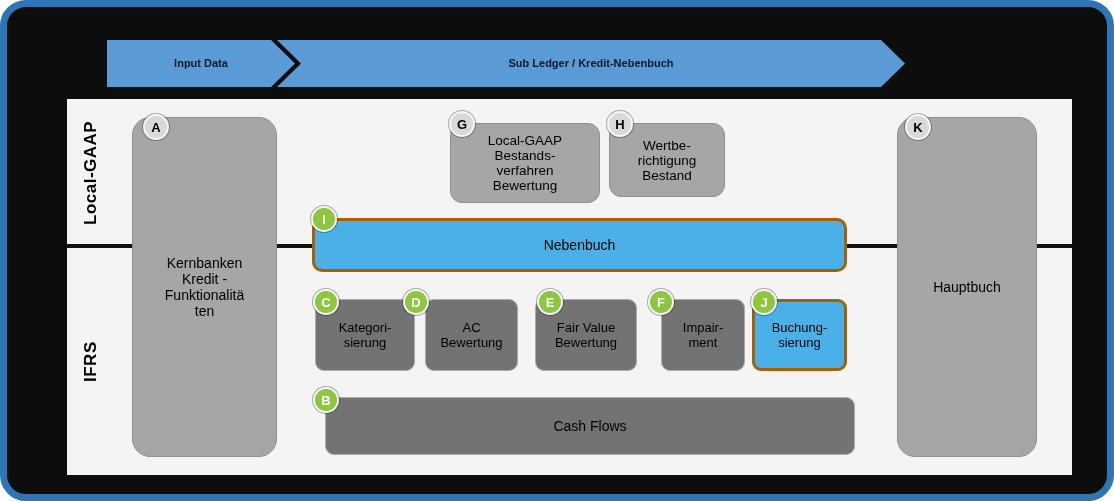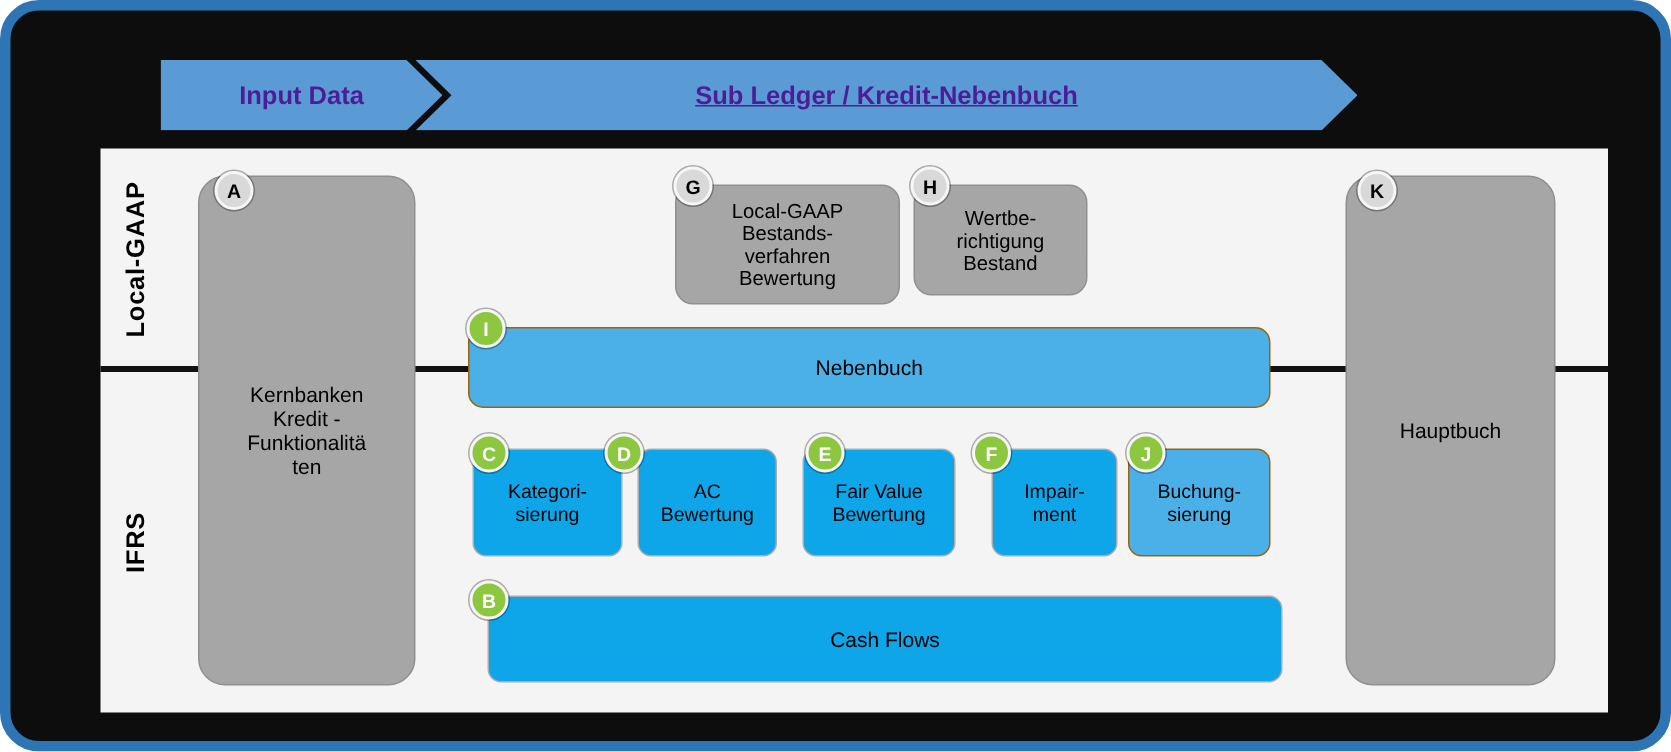--- a/index.html
+++ b/index.html
@@ -15,38 +15,37 @@
     box-sizing: border-box;
     overflow: hidden;
   }
 
   
   .arrow {
     position: absolute;
     top: 33px;
     height: 47px;
     background: #5b9bd5;
-    color: #4c1d95;
+    color: #0f172a;
     font-weight: bold;
-    font-size: 17px;
+    font-size: 11px;
     display: flex;
     align-items: center;
     justify-content: center;
     text-align: center;
     line-height: 1.15;
     z-index: 3;
   }
   #arrow-input {
     left: 100px; width: 188px;
     clip-path: polygon(0 0, calc(100% - 24px) 0, 100% 50%, calc(100% - 24px) 100%, 0 100%);
   }
   #arrow-subledger {
     left: 270px; width: 628px;
     clip-path: polygon(0 0, calc(100% - 24px) 0, 100% 50%, calc(100% - 24px) 100%, 0 100%, 24px 50%);
-    text-decoration: underline;
   }
   #arrow-general {
     left: 880px; width: 178px;
     padding: 0 6px;
     box-sizing: border-box;
     clip-path: polygon(0 0, calc(100% - 24px) 0, 100% 50%, calc(100% - 24px) 100%, 0 100%, 24px 50%);
   }
 
   
   #panel {
@@ -89,22 +88,22 @@
     display: flex;
     align-items: center;
     justify-content: center;
     text-align: center;
     color: #000000;
     z-index: 3;
     box-sizing: border-box;
   }
   .box-label { white-space: pre-line; }
   .box.gray  { background: #a6a6a6; border: 1px solid #8f8f8f; }
-  .box.light { background: #0ea5e9; border: 1px solid #ababab; }
-  .box.blue  { background: #4cb0e8; border: 1px solid #a16207; }
+  .box.light { background: #737373; border: 1px solid #ababab; }
+  .box.blue  { background: #4cb0e8; border: 3px solid #a16207; }
 
   #box-a { left: 125px; top: 110px; width: 145px; height: 340px; border-radius: 18px; font-size: 14px; text-align: center; }
   #box-g { left: 443px; top: 116px; width: 150px; height: 80px;  border-radius: 12px; font-size: 13.5px; }
   #box-h { left: 602px; top: 116px; width: 116px; height: 74px;  border-radius: 12px; font-size: 13.5px; }
   #box-k { left: 890px; top: 110px; width: 140px; height: 340px; border-radius: 18px; font-size: 14px; }
   #box-i { left: 305px; top: 211px; width: 535px; height: 54px;  border-radius: 10px; font-size: 14px; }
   #box-c { left: 308px; top: 292px; width: 100px; height: 72px;  border-radius: 9px;  font-size: 13px; }
   #box-d { left: 418px; top: 292px; width: 93px;  height: 72px;  border-radius: 9px;  font-size: 13px; }
   #box-e { left: 528px; top: 292px; width: 102px; height: 72px;  border-radius: 9px;  font-size: 13px; }
   #box-f { left: 654px; top: 292px; width: 84px;  height: 72px;  border-radius: 9px;  font-size: 13px; }

